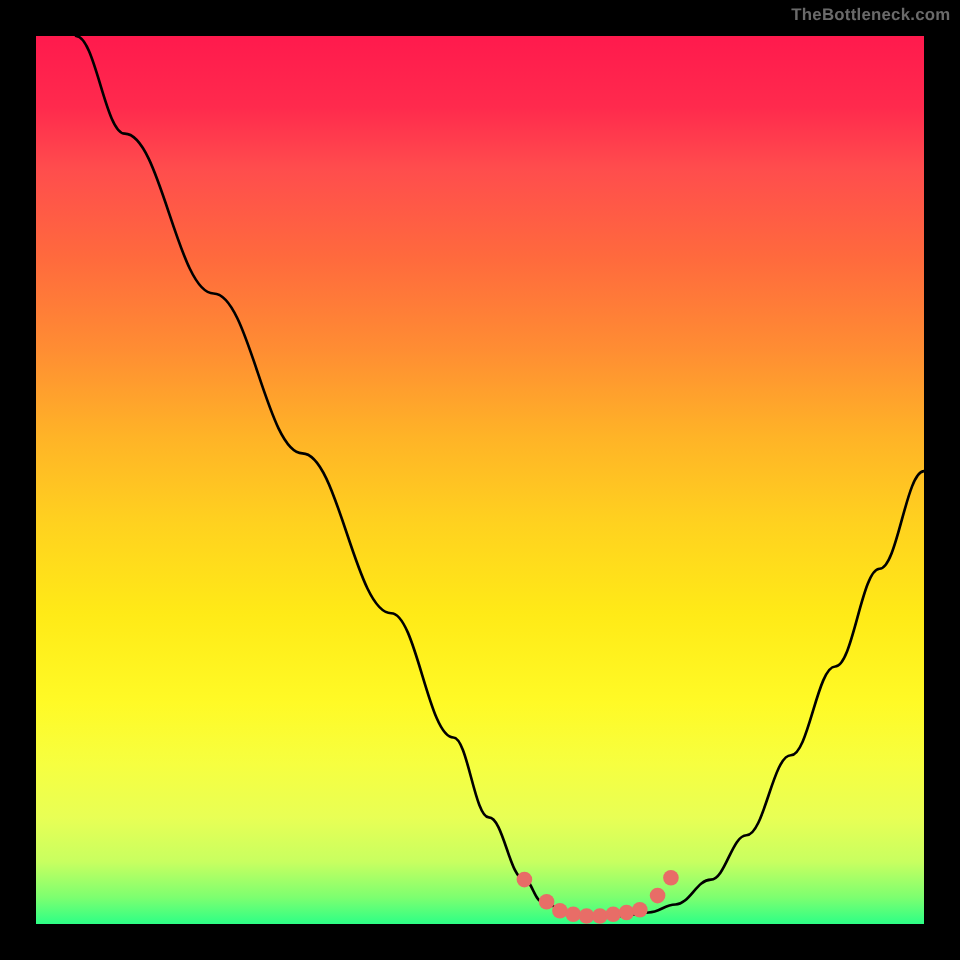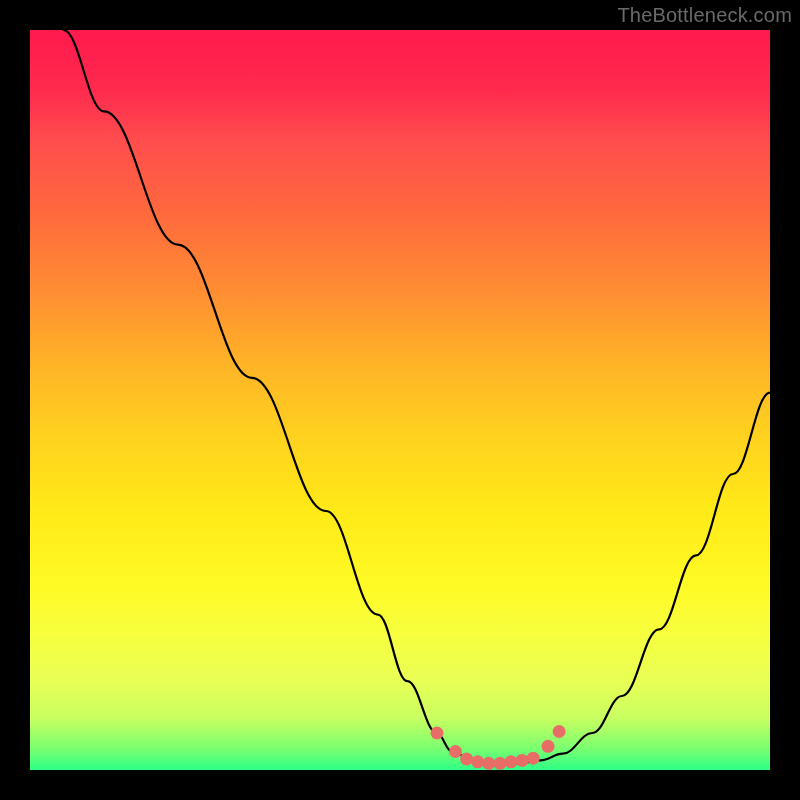--- a/index.html
+++ b/index.html
@@ -14,21 +14,21 @@
     #ffb327 45%,
     #ffd21f 55%,
     #ffea17 65%,
     #fffa26 75%,
     #f6ff40 82%,
     #e8ff55 88%,
     #c8ff60 93%,
     #7dff70 97%,
     #2dff86 100%);
 }
-.watermark{position:absolute;top:4px;right:8px;color:#6a6a6a;font-size:20px;font-weight:400;letter-spacing:0.2px}
+.watermark{position:absolute;top:4px;right:8px;color:#6a6a6a;font-size:14px;font-weight:700;letter-spacing:0.2px}
 .svglayer{position:absolute;left:30px;top:30px;width:740px;height:740px}
 </style>
 </head>
 <body>
 
 <div class="frame">
   <div class="plot"></div>
   <svg class="svglayer" viewBox="0 0 740 740">
     <path id="curve-path" fill="none" stroke="#000" stroke-width="2.2" stroke-linecap="round" d="M 33.3 0 C 49.58 0 57.72 81.39999999999998 74 81.39999999999998 C 103.6 81.39999999999998 118.4 214.60000000000002 148 214.60000000000002 C 177.6 214.60000000000002 192.4 347.79999999999995 222 347.79999999999995 C 251.6 347.79999999999995 266.4 481 296 481 C 316.71999999999997 481 327.08 584.6 347.79999999999995 584.6 C 359.64 584.6 365.56 651.2 377.40000000000003 651.2 C 389.24000000000007 651.2 395.16 703 407.00000000000006 703 C 412.92 703 415.88 721.5 421.79999999999995 721.5 C 430.67999999999995 721.5 435.12 731.12 444 731.12 C 452.88 731.12 457.32 734.08 466.2 734.08 C 475.08 734.08 479.52000000000004 733.34 488.40000000000003 733.34 C 497.28000000000003 733.34 501.71999999999997 730.38 510.59999999999997 730.38 C 519.48 730.38 523.92 723.72 532.8 723.72 C 544.64 723.72 550.56 703 562.4 703 C 574.24 703 580.16 666 592 666 C 606.8 666 614.2 599.4 629 599.4 C 643.8 599.4 651.2 525.4 666 525.4 C 680.8 525.4 688.2 444 703 444 C 717.8 444 725.2 362.59999999999997 740 362.59999999999997"></path>
     <g id="marker-group">

